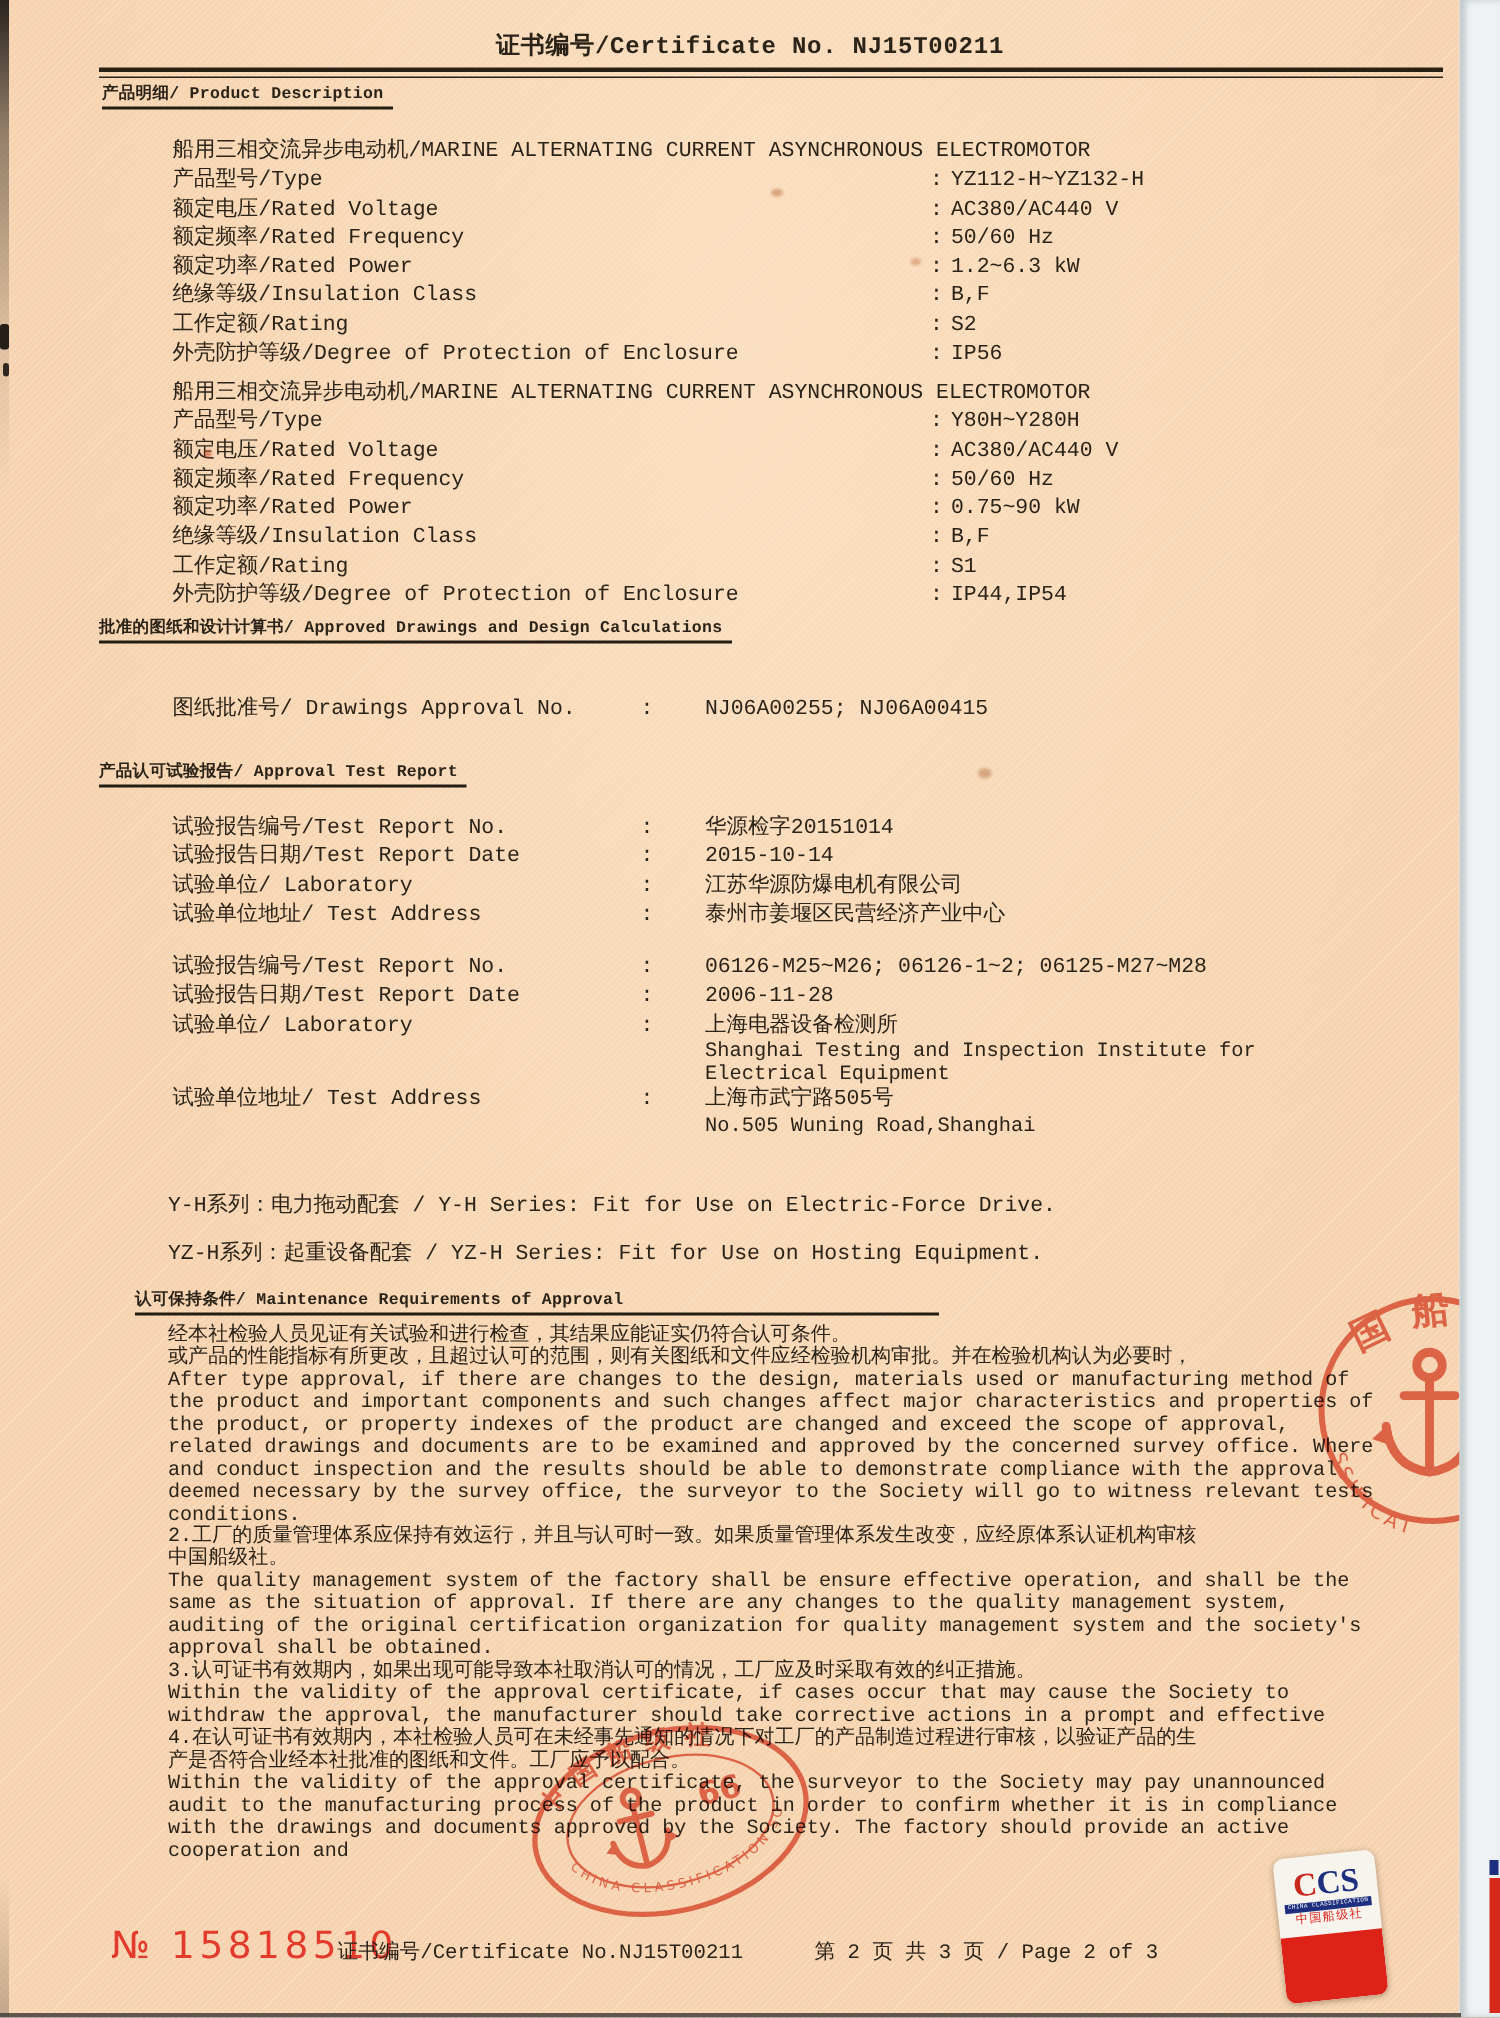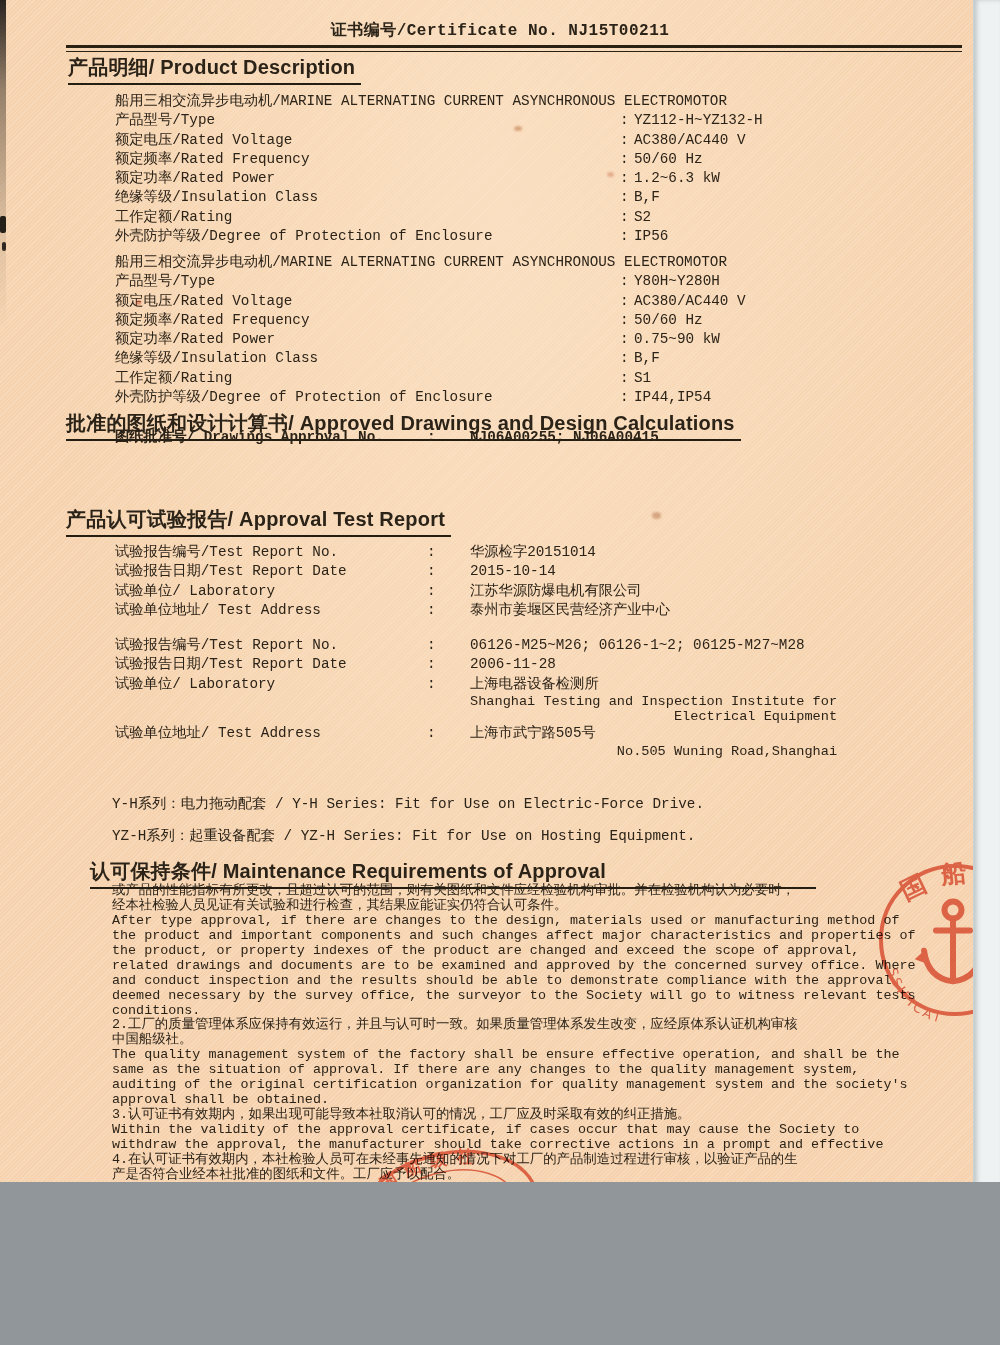--- a/index.html
+++ b/index.html
@@ -1,36 +1,36 @@
 <!DOCTYPE html>
 <html><head>
 <meta charset="utf-8">
 <style>
   html,body{margin:0;padding:0;background:#90969a;}
-  .page{position:relative;width:1000px;height:1182px;overflow:hidden;
+  .page{position:relative;width:1000px;height:1345px;overflow:hidden;
     font-family:"Liberation Mono",monospace;color:#2c2318;
     background:
       radial-gradient(ellipse at 50% 18%, rgba(255,236,212,.45), rgba(255,236,212,0) 65%),
       repeating-linear-gradient(135deg, rgba(255,255,255,.17) 0 1px, rgba(0,0,0,0) 1px 3px),
       #f6d3ae;}
   .abs{position:absolute;}
   .content{position:absolute;inset:0;z-index:10;}
   .header-title{top:20px;left:0;width:100%;text-align:center;font-size:16px;font-weight:bold;letter-spacing:.5px;}
   .rule{top:45px;left:66px;width:896px;height:3px;border-top:3px solid #2a2115;border-bottom:1px solid #2a2115;}
-  h2.sec{position:absolute;margin:0;font-family:Liberation Sans, sans-serif;font-size:20px;font-weight:700;
+  h2.sec{position:absolute;margin:0;font-family:Liberation Mono, monospace;font-size:11px;font-weight:700;
     border-bottom:2px solid #241d12;padding:0 6px 2px 0;letter-spacing:.2px;white-space:nowrap;}
   .wide-underline{padding-right:210px !important;}
   .ptitle,.prow,.trow,.appline{font-size:14.3px;line-height:19.3px;white-space:nowrap;}
   .prow,.trow{display:flex;}
   .plbl{width:505px;flex:none;}
   .tlbl{width:312px;flex:none;}
   .pcolon{width:14px;flex:none;}
   .tcolon{width:43px;flex:none;}
   .pcolon::before,.tcolon::before{content:":";}
-  .textra{margin-left:355px;font-size:13.6px;line-height:15.2px;white-space:nowrap;text-align:right;}
+  .textra{margin-left:355px;font-size:13.6px;line-height:15.2px;white-space:nowrap;}
   .mline{font-size:13.4px;line-height:14.95px;height:14.95px;white-space:pre;}
   .paras{width:840px;}
   .footer-cert{top:1292px;left:225px;font-size:13.8px;white-space:nowrap;}
   .footer-page{top:1292px;left:543px;font-size:13.8px;white-space:nowrap;}
   .serial{top:1282px;left:74px;font-size:25px;color:#e23a2b;font-family:"DejaVu Sans",sans-serif;white-space:nowrap;}
   .serial .digits{letter-spacing:3px;margin-left:14px;}
   .stamp{color:#dc4f38;opacity:.78;mix-blend-mode:multiply;z-index:30;}
   .stamp-round{top:1129px;left:327px;transform:rotate(-14deg);}
   .stamp-edge{top:848px;left:873px;}
   .ccs{top:1236px;left:853px;width:68px;height:97px;transform:rotate(-6deg);background:#f7f4ee;
@@ -141,21 +141,21 @@
           <span>S1</span>
         </div>
       <div class="prow">
           <span class="plbl">外壳防护等级/Degree of Protection of Enclosure</span>
           <span class="pcolon"></span>
           <span>IP44,IP54</span>
         </div>
     </div>
 
     <h2 class="sec" style="top:410px;left:66px;">批准的图纸和设计计算书/ Approved Drawings and Design Calculations</h2>
-    <div class="abs trow" style="top:428px;left:115px;font-weight:bold;">
+    <div class="abs trow" style="top:464px;left:115px;">
       <span class="tlbl">图纸批准号/ Drawings Approval No.</span>
         <span class="tcolon"></span>
         <span>NJ06A00255; NJ06A00415</span>
     </div>
 
     <h2 class="sec" style="top:506px;left:66px;">产品认可试验报告/ Approval Test Report</h2>
 
     <div class="abs" style="top:543px;left:115px;">
       <div class="trow">
           <span class="tlbl">试验报告编号/Test Report No.</span>
@@ -204,22 +204,22 @@
         </div>
       <div class="textra">No.505 Wuning Road,Shanghai</div>
     </div>
 
     <div class="abs appline" style="top:795px;left:112px;">Y-H系列：电力拖动配套 / Y-H Series: Fit for Use on Electric-Force Drive.</div>
     <div class="abs appline" style="top:827px;left:112px;">YZ-H系列：起重设备配套 / YZ-H Series: Fit for Use on Hosting Equipment.</div>
 
     <h2 class="sec wide-underline" style="top:858px;left:66px;margin-left:24px;">认可保持条件/ Maintenance Requirements of Approval</h2>
 
     <div class="abs paras" style="top:884px;left:112px;">
+      <div class="mline">经本社检验人员见证有关试验和进行检查，其结果应能证实仍符合认可条件。</div>
       <div class="mline">或产品的性能指标有所更改，且超过认可的范围，则有关图纸和文件应经检验机构审批。并在检验机构认为必要时，</div>
-      <div class="mline">经本社检验人员见证有关试验和进行检查，其结果应能证实仍符合认可条件。</div>
       <div class="mline">After type approval, if there are changes to the design, materials used or manufacturing method of</div>
       <div class="mline">the product and important components and such changes affect major characteristics and properties of</div>
       <div class="mline">the product, or property indexes of the product are changed and exceed the scope of approval,</div>
       <div class="mline">related drawings and documents are to be examined and approved by the concerned survey office. Where</div>
       <div class="mline">and conduct inspection and the results should be able to demonstrate compliance with the approval</div>
       <div class="mline">deemed necessary by the survey office, the surveyor to the Society will go to witness relevant tests</div>
       <div class="mline">conditions.</div>
       <div class="mline">2.工厂的质量管理体系应保持有效运行，并且与认可时一致。如果质量管理体系发生改变，应经原体系认证机构审核</div>
       <div class="mline">中国船级社。</div>
       <div class="mline">The quality management system of the factory shall be ensure effective operation, and shall be the</div>

